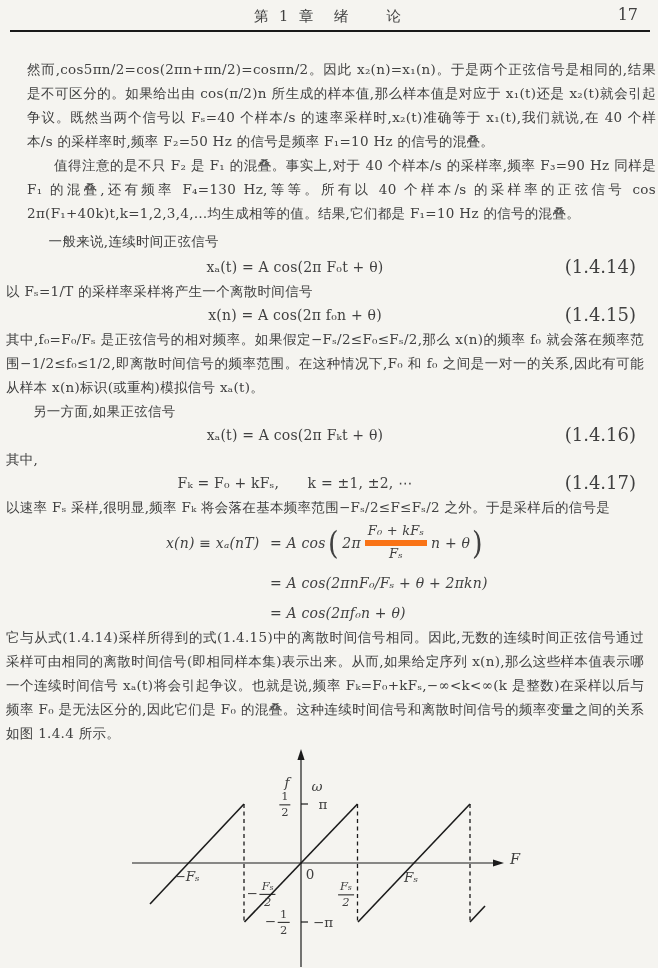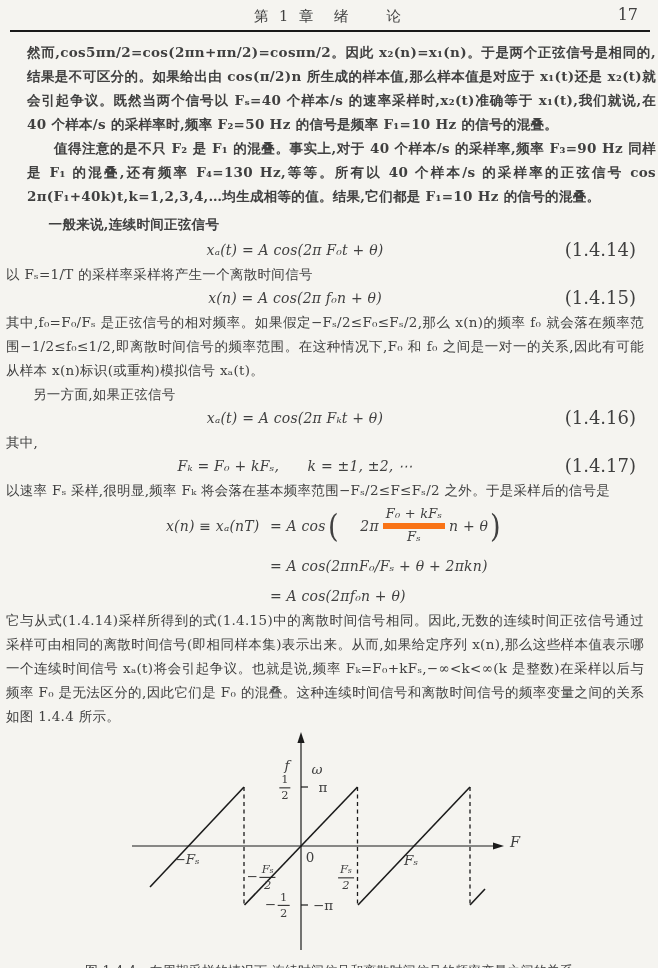--- a/index.html
+++ b/index.html
@@ -6,42 +6,42 @@
   .page {
     position:relative; width:658px; height:968px; margin:0 auto;
     background:#f5f4f0; color:#404040; overflow:hidden;
     font-family:"DejaVu Serif","Liberation Serif",serif;
   }
   .header { position:relative; padding-top:6px; text-align:center; }
   .htitle { font-size:14.5px; letter-spacing:3px; line-height:17px; }
   .pagenum { position:absolute; right:20px; top:5px; font-size:16px; }
   .rule { margin:5px 8px 0 10px; border-top:2px solid #1a1a1a; }
 
-  .blockA { padding:8px 2px 0 27px;font-weight:bold; }
+  .blockA { padding:25px 2px 0 27px; }
   .blockB { padding:0 14px 0 6px; }
   .para { margin:0; font-size:13.5px; line-height:24px; text-align:justify; letter-spacing:0.3px; }
   .ind2 { text-indent:2em; }
   .ind1 { text-indent:1.6em; }
   .sp { margin-top:4px; margin-bottom:2px; }
 
   .eqrow { position:relative; text-align:center; font-size:14px; line-height:24px; padding-right:60px; }
-  .eqbody { font-style:italic; letter-spacing:0.2px; }
+  .eqbody { letter-spacing:0.2px; }
   .eqnum { position:absolute; right:8px; top:0; font-size:18px; font-style:normal; }
 
   .derivation { margin:2px 0 0 160px; font-size:14px; font-style:italic; letter-spacing:0.2px; }
   .drow { display:flex; align-items:center; }
   .drow.r1 { height:44px; }
   .drow.r2, .drow.r3 { height:24px; margin-top:6px; }
   .dlhs { width:104px; display:inline-block; }
   .dr1 { display:inline-flex; align-items:center;justify-content:space-between; }
   .bigp { font-size:32px; line-height:1; font-style:normal; padding:0 1px; transform:scaleX(0.85); }
   .vf { display:inline-flex; flex-direction:column; align-items:center; line-height:1.15; font-size:13px; margin:0 4px; }
   .vf .num { border-bottom:6px solid #f97316; padding:0 3px 1px; }
   .vf .den { padding-top:1px; }
-  .prefrac { margin-left:20px; }
+  .prefrac { margin-left:2px; }
 
   .figure { position:relative; margin:2px 0 0 80px; width:470px; height:224px; }
   .figure svg { position:absolute; left:0; top:0; }
   .flab { position:absolute; transform:translate(-50%,-50%); font-size:13.5px; white-space:nowrap; line-height:1; }
   .it { font-style:italic; }
   .fr { display:inline-flex; align-items:center; }
   .vf2 { display:inline-flex; flex-direction:column; align-items:center; line-height:1.1; font-size:11.5px; }
   .vf2 .num { border-bottom:1px solid #1b1b1b; padding:0 2px 1px; }
   .vf2 .den { padding-top:1px; }
   .caption { margin:9px 0 0; text-align:center; font-size:12.8px; letter-spacing:0.3px; }

